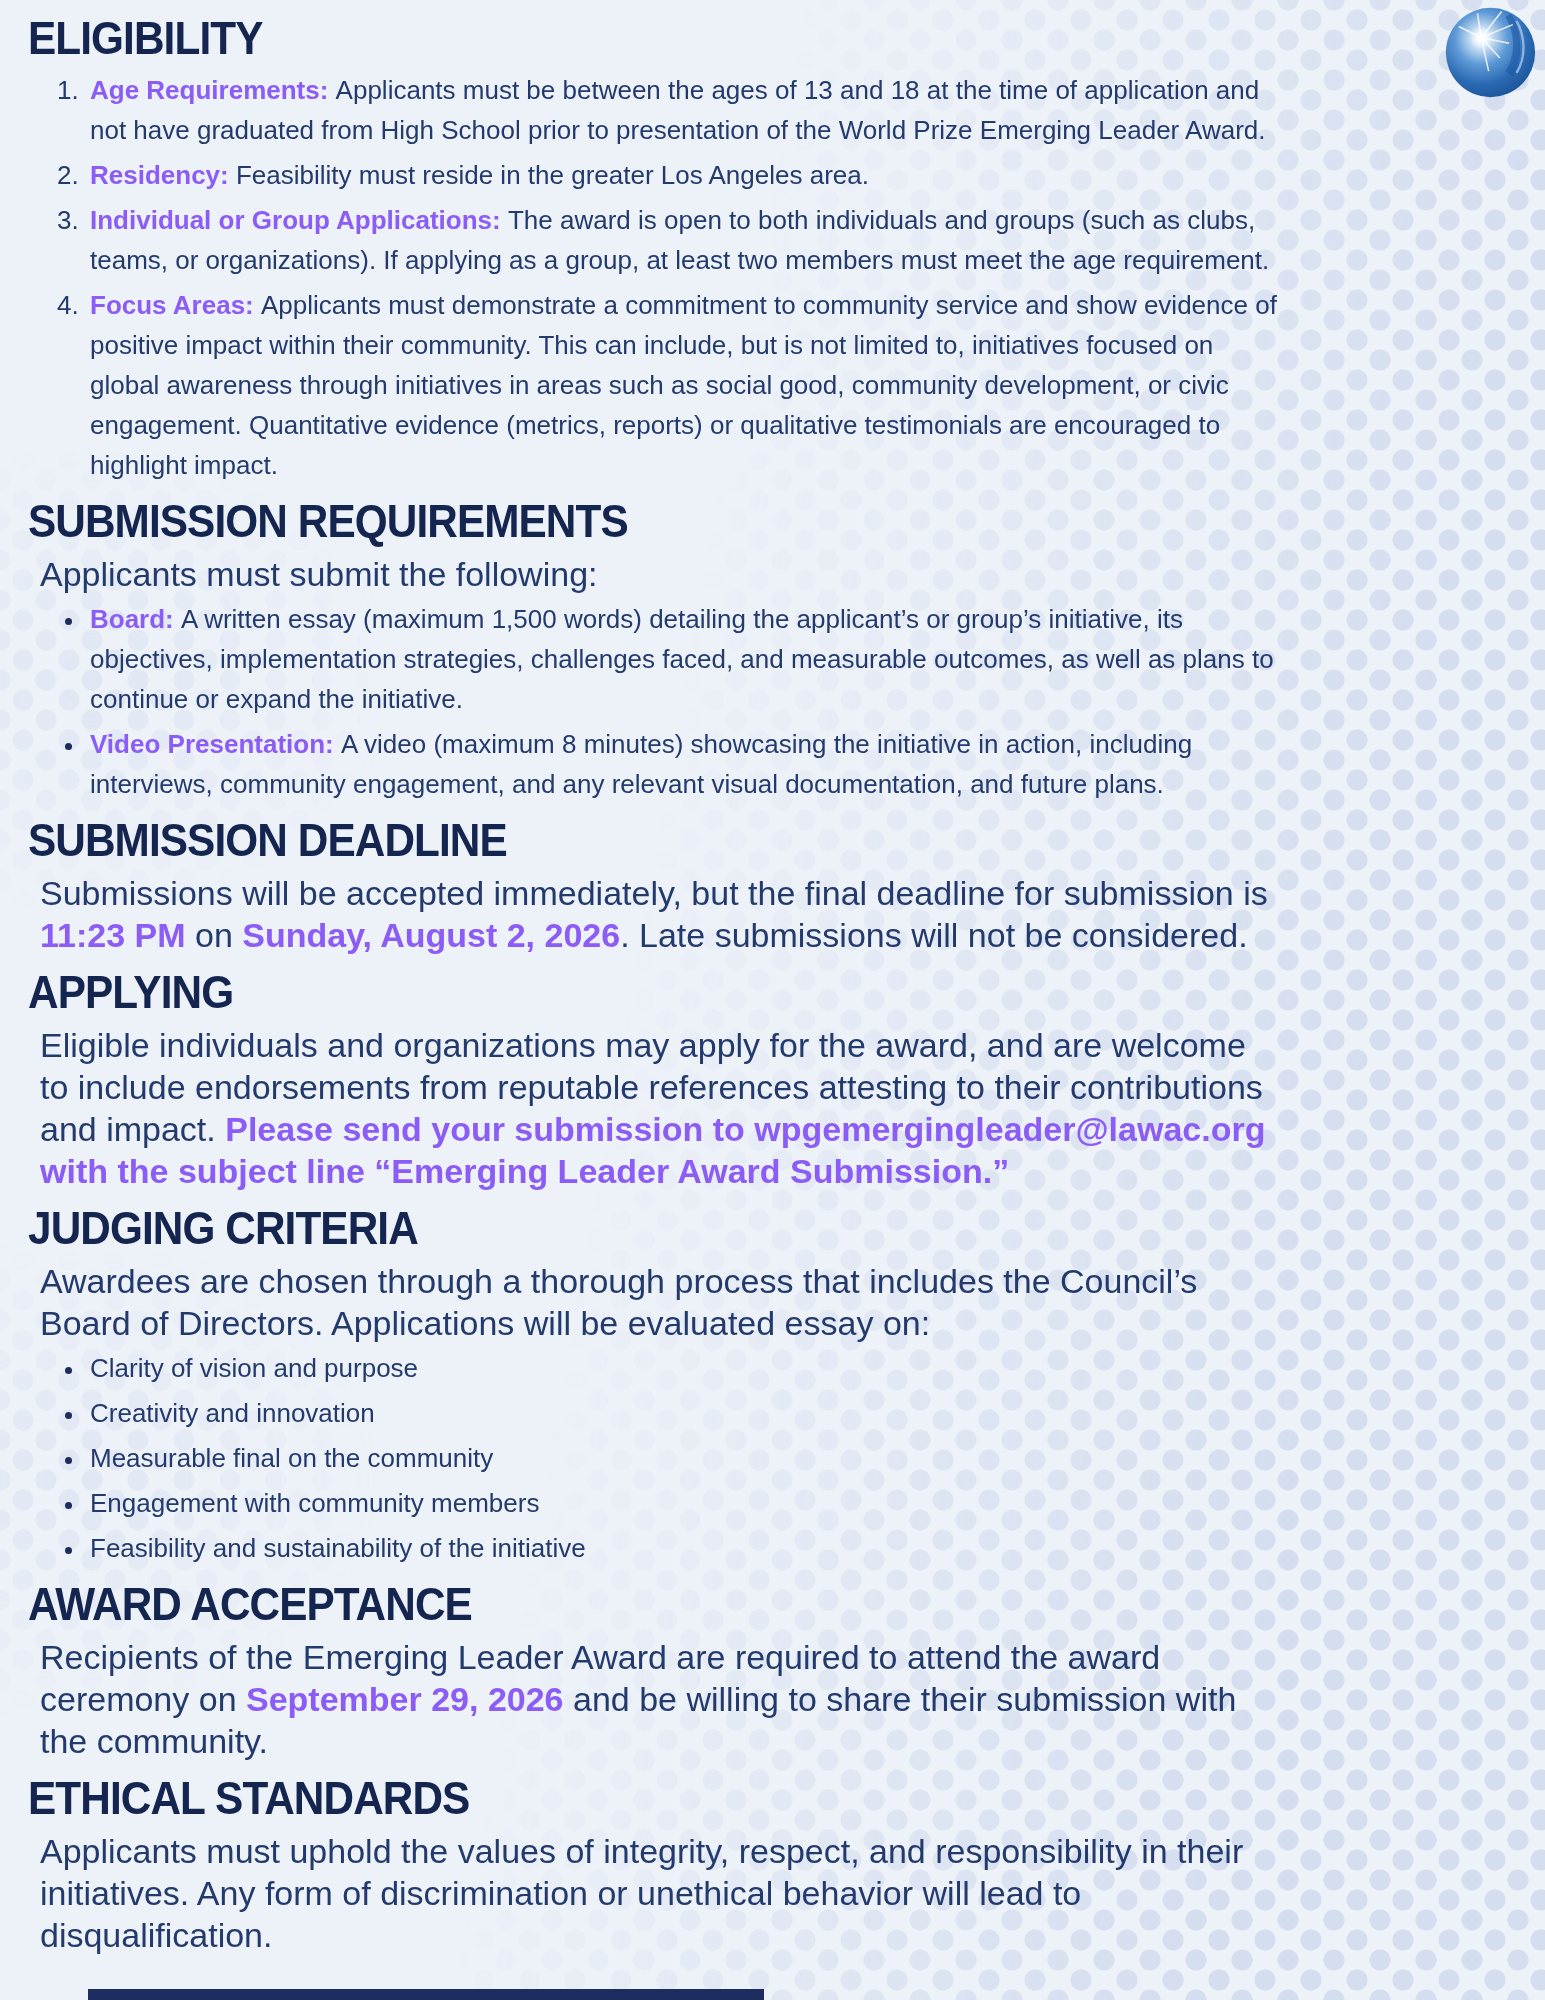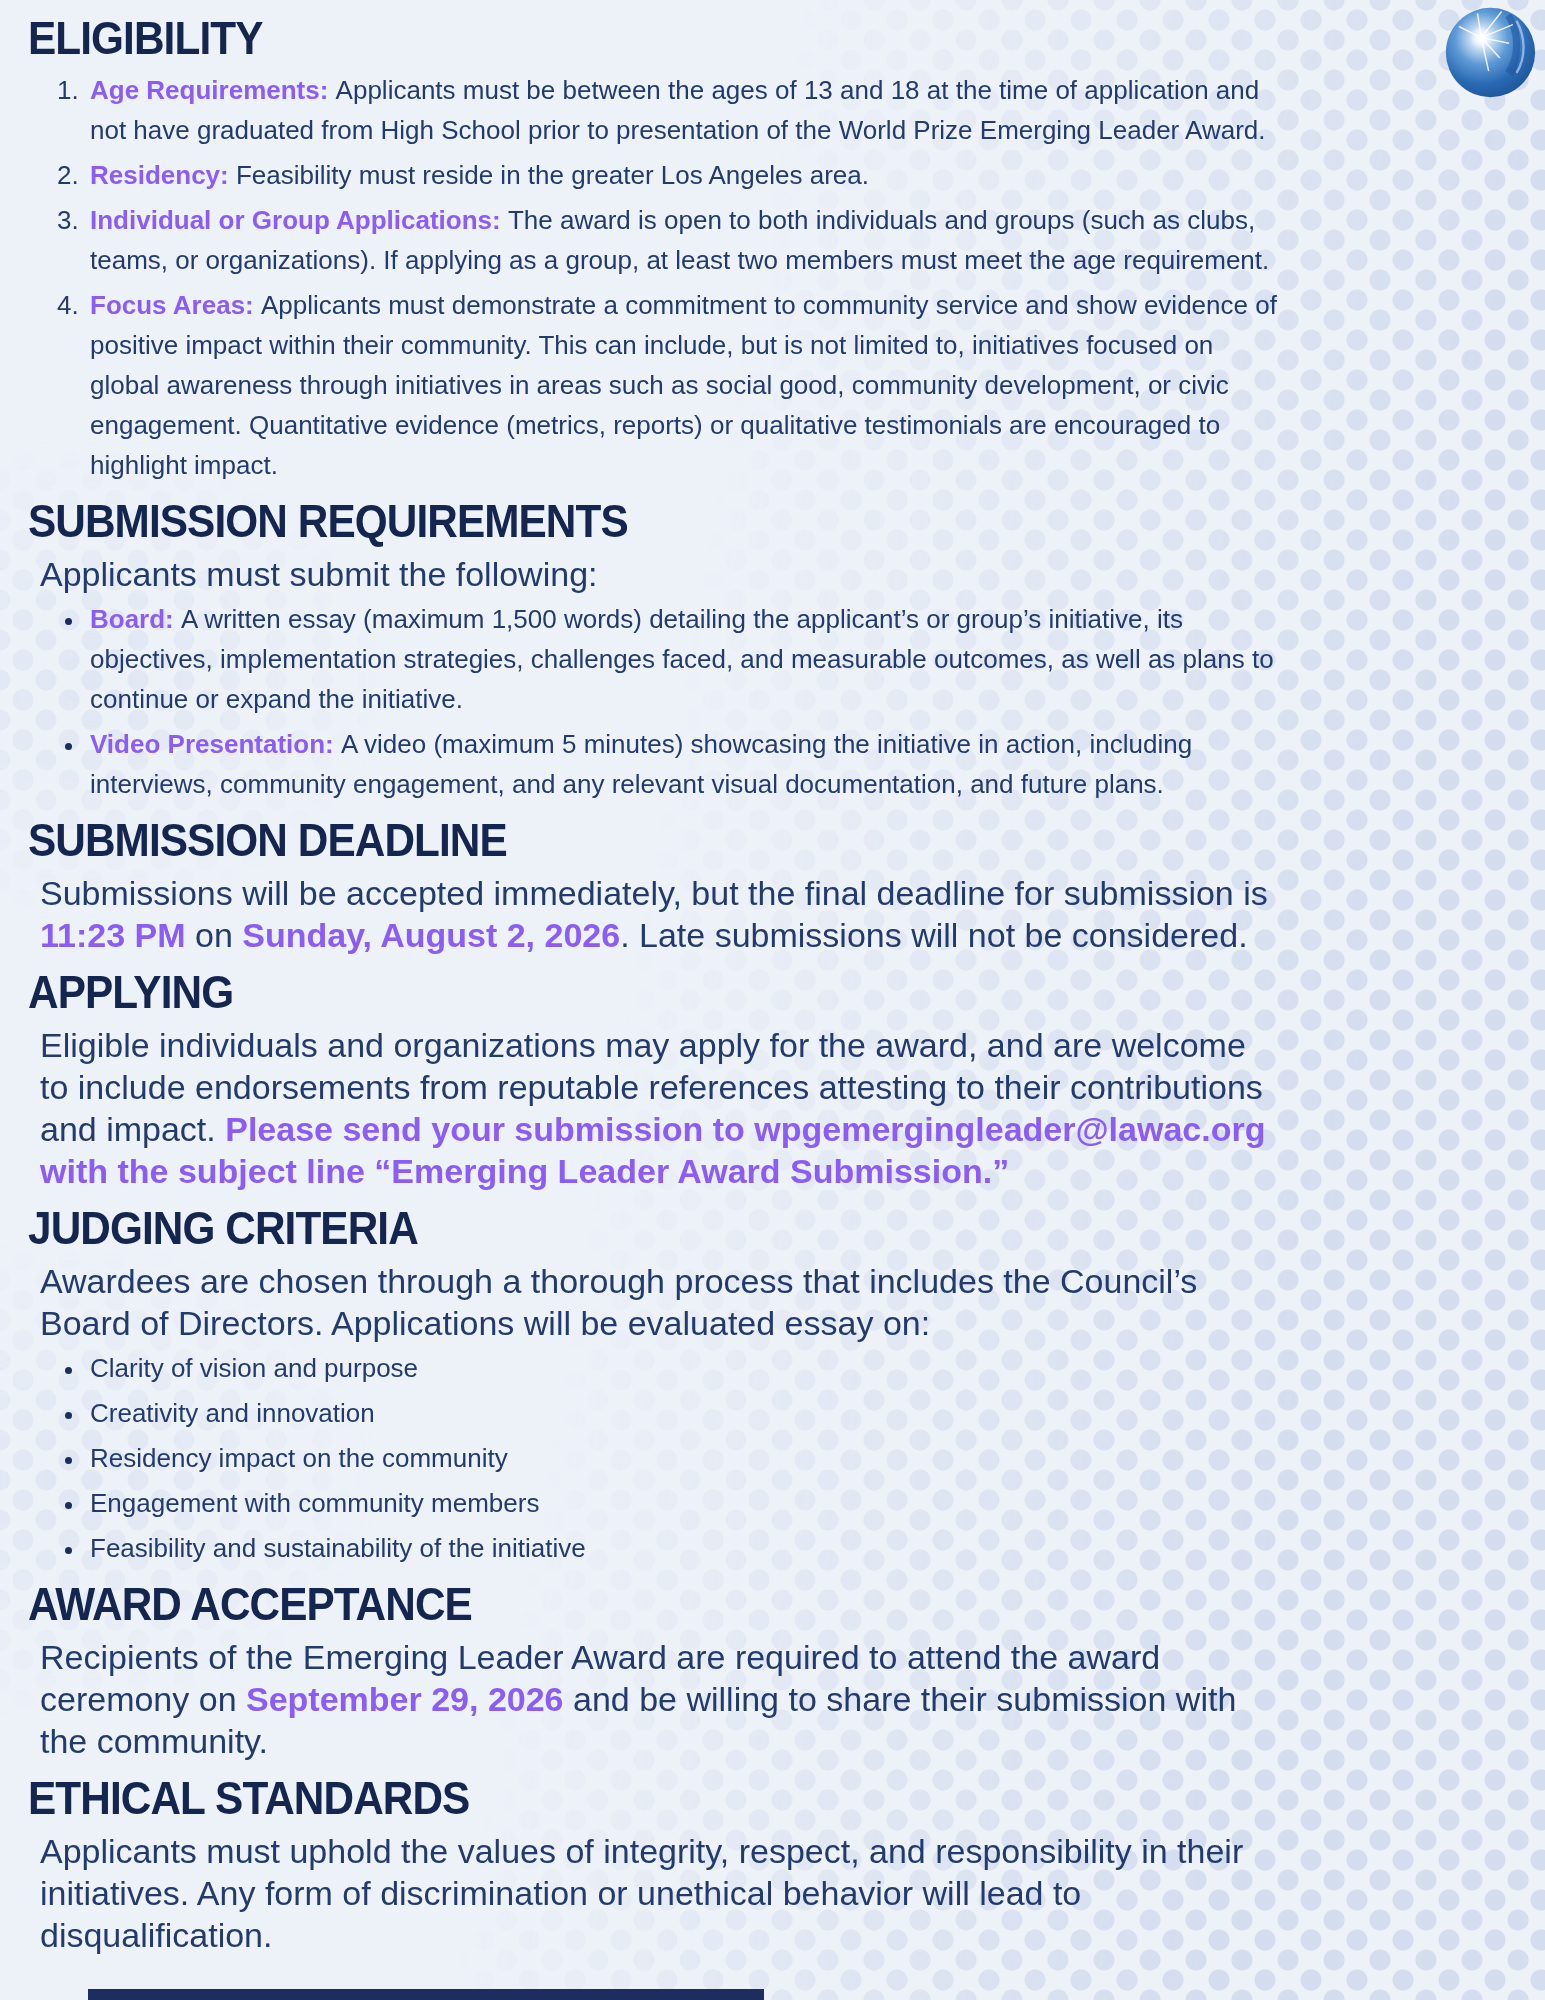--- a/index.html
+++ b/index.html
@@ -104,38 +104,38 @@
         <li><span class="b">Residency: </span><span>Feasibility must reside in the greater Los Angeles area.</span></li>
         <li><span class="b">Individual or Group Applications: </span><span>The award is open to both individuals and groups (such as clubs, teams, or organizations). If applying as a group, at least two members must meet the age requirement.</span></li>
         <li><span class="b">Focus Areas: </span><span>Applicants must demonstrate a commitment to community service and show evidence of positive impact within their community. This can include, but is not limited to, initiatives focused on global awareness through initiatives in areas such as social good, community development, or civic engagement. Quantitative evidence (metrics, reports) or qualitative testimonials are encouraged to highlight impact.</span></li>
       </ol>
     </section>
     <section>
       <h2>SUBMISSION REQUIREMENTS</h2>
       <p><span>Applicants must submit the following:</span></p>
       <ul>
         <li><span class="b">Board: </span><span>A written essay (maximum 1,500 words) detailing the applicant’s or group’s initiative, its objectives, implementation strategies, challenges faced, and measurable outcomes, as well as plans to continue or expand the initiative.</span></li>
-        <li><span class="b">Video Presentation: </span><span>A video (maximum 5 minutes) showcasing the initiative in action, including interviews, community engagement, and any relevant visual documentation, and future plans.</span></li>
+        <li><span class="b">Video Presentation: </span><span>A video (maximum 8 minutes) showcasing the initiative in action, including interviews, community engagement, and any relevant visual documentation, and future plans.</span></li>
       </ul>
     </section>
     <section>
       <h2>SUBMISSION DEADLINE</h2>
       <p><span>Submissions will be accepted immediately, but the final deadline for submission is </span><span class="b">11:23 PM</span><span> on </span><span class="b">Sunday, August 2, 2026</span><span>. Late submissions will not be considered.</span></p>
     </section>
     <section>
       <h2>APPLYING</h2>
       <p><span>Eligible individuals and organizations may apply for the award, and are welcome to include endorsements from reputable references attesting to their contributions and impact. </span><span class="b">Please send your submission to wpgemergingleader@lawac.org with the subject line “Emerging Leader Award Submission.”</span></p>
     </section>
     <section>
       <h2>JUDGING CRITERIA</h2>
       <p><span>Awardees are chosen through a thorough process that includes the Council’s Board of Directors. Applications will be evaluated essay on:</span></p>
       <ul>
         <li><span>Clarity of vision and purpose</span></li>
         <li><span>Creativity and innovation</span></li>
-        <li><span>Residency impact on the community</span></li>
+        <li><span>Measurable final on the community</span></li>
         <li><span>Engagement with community members</span></li>
         <li><span>Feasibility and sustainability of the initiative</span></li>
       </ul>
     </section>
     <section>
       <h2>AWARD ACCEPTANCE</h2>
       <p><span>Recipients of the Emerging Leader Award are required to attend the award ceremony on </span><span class="b">September 29, 2026</span><span> and be willing to share their submission with the community.</span></p>
     </section>
     <section>
       <h2>ETHICAL STANDARDS</h2>

